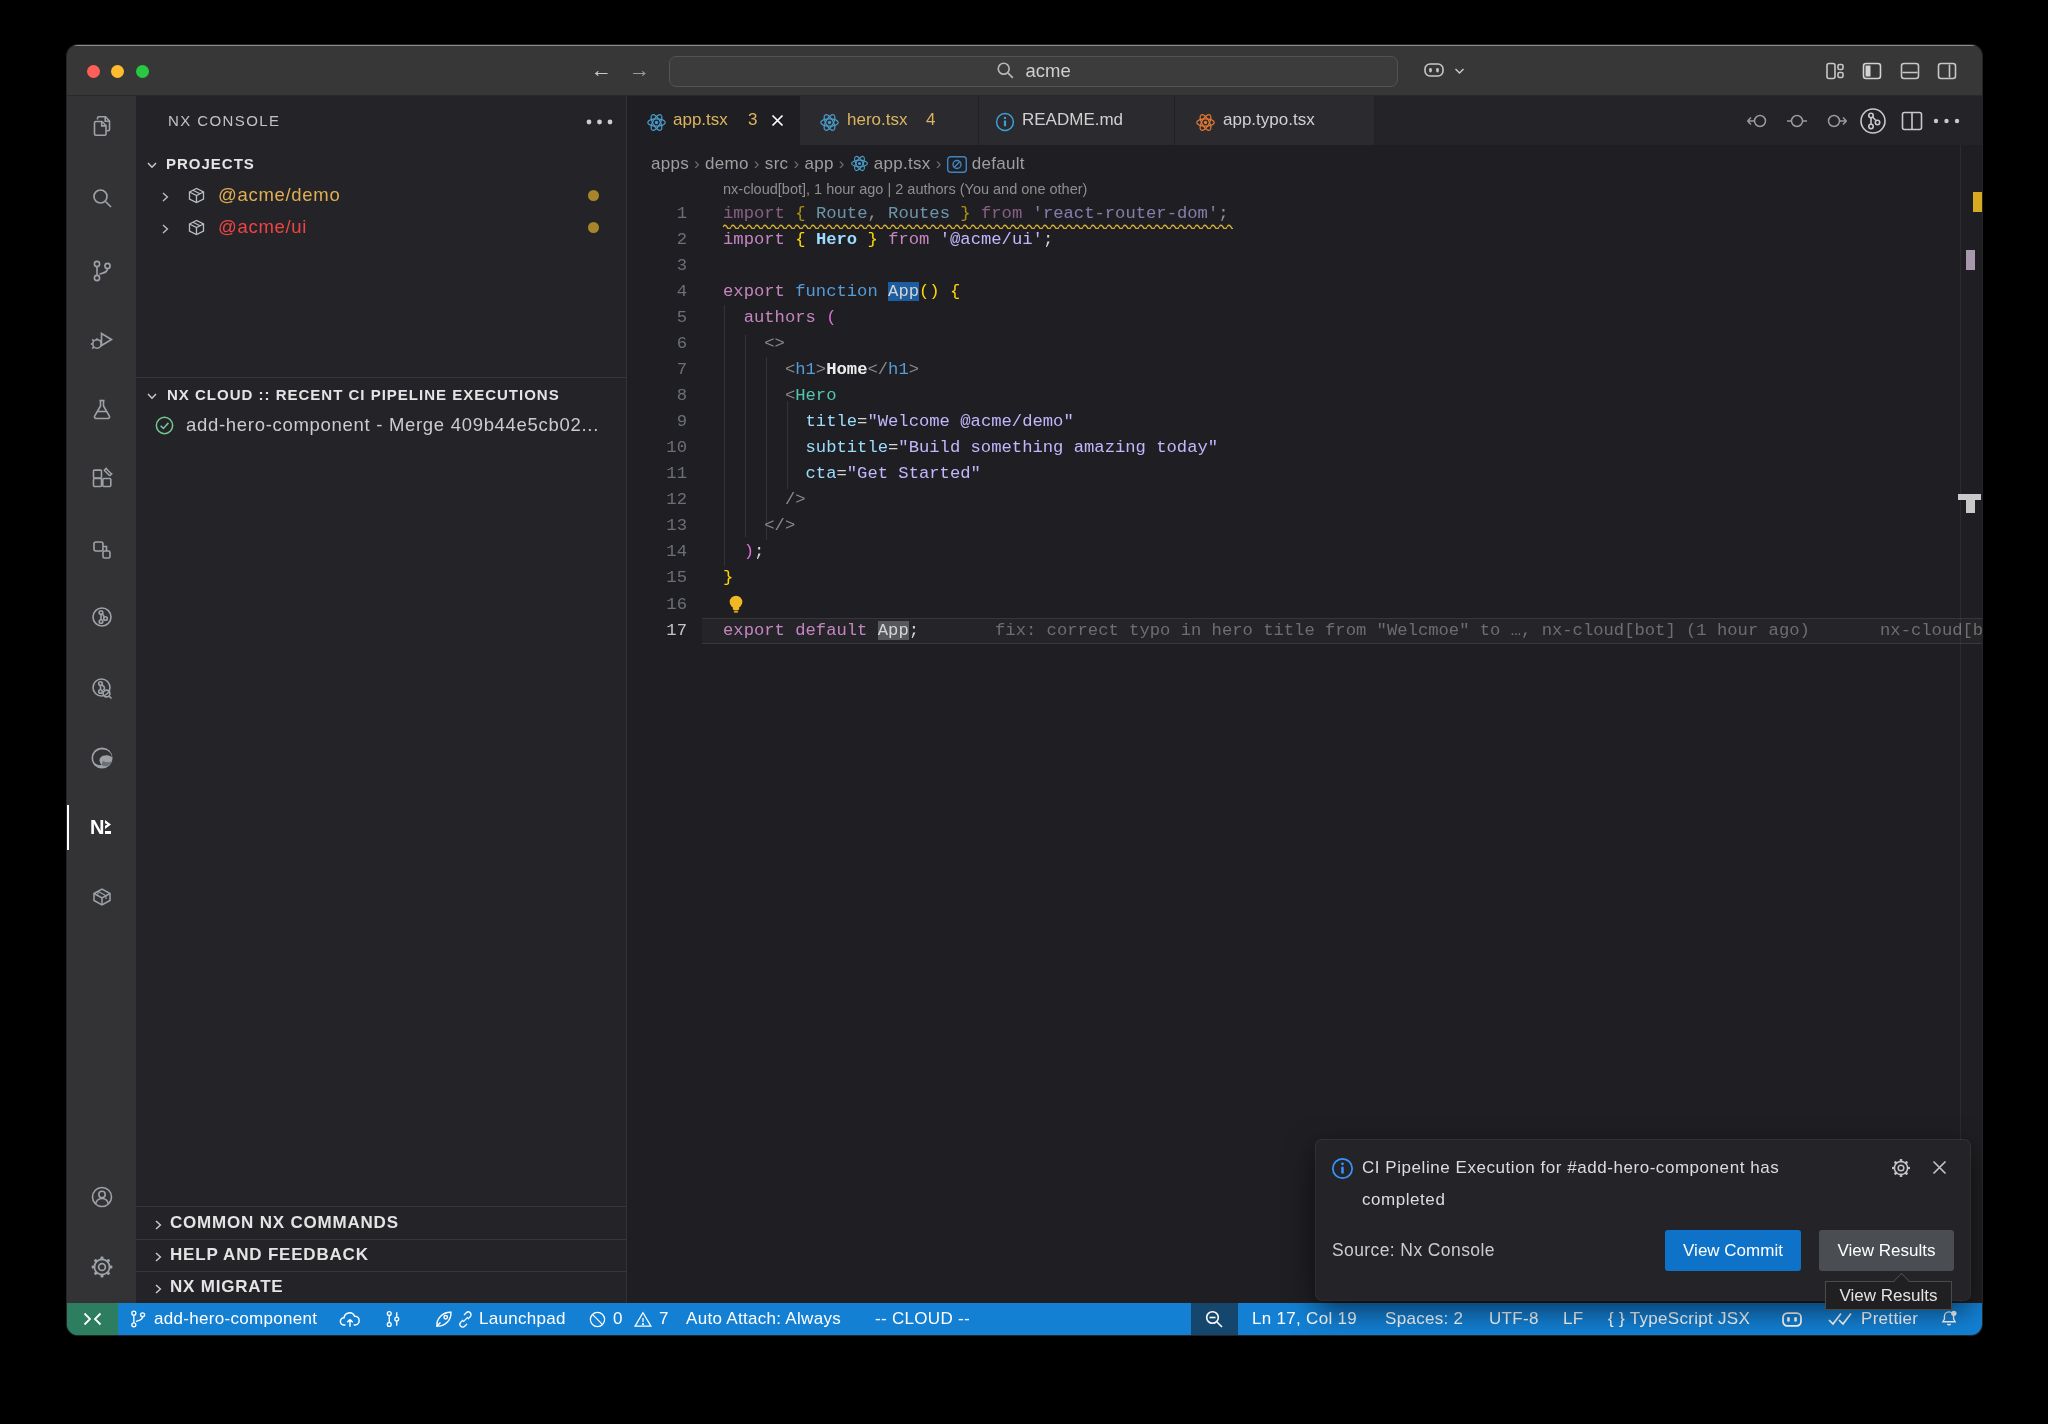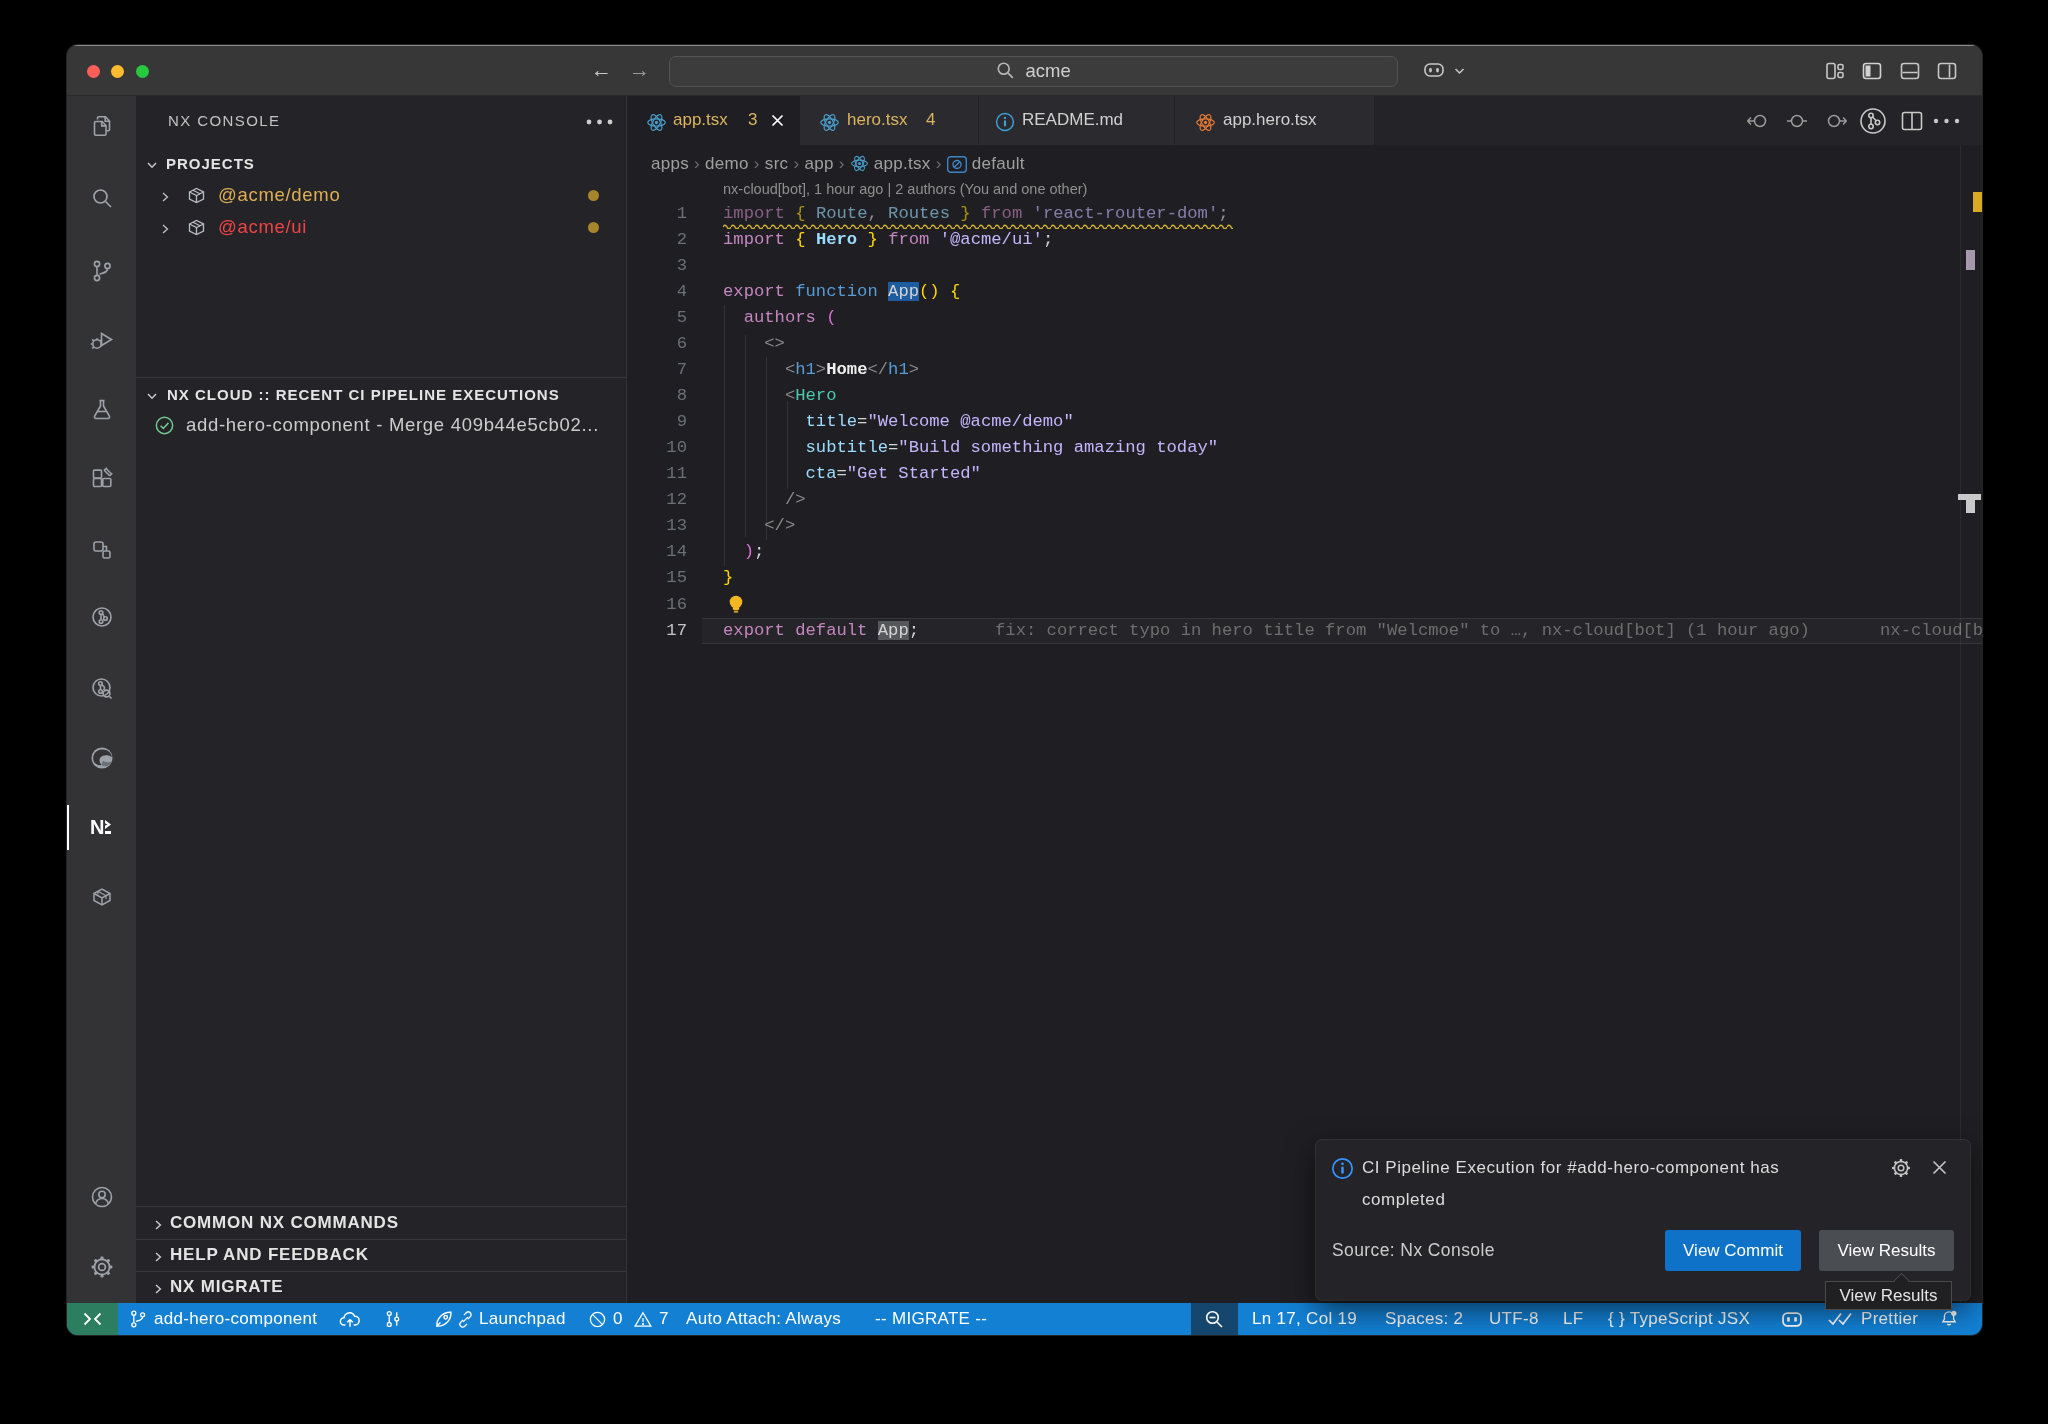--- a/index.html
+++ b/index.html
@@ -297,21 +297,21 @@
       </div>
       <div class="tab" style="left:548px; width:200px; background:#2b2b2f; border-right:1px solid #222226;">
         <svg class="abs" style="left:20px; top:16px;" width="21" height="21" viewBox="0 0 24 24">
             <g fill="none" stroke="#e37933" stroke-width="1.4">
               <ellipse cx="12" cy="12" rx="10" ry="4.2"></ellipse>
               <ellipse cx="12" cy="12" rx="10" ry="4.2" transform="rotate(60 12 12)"></ellipse>
               <ellipse cx="12" cy="12" rx="10" ry="4.2" transform="rotate(120 12 12)"></ellipse>
             </g>
             <circle cx="12" cy="12" r="1.9" fill="#e37933"></circle>
           </svg>
-        <span class="abs" style="left:48px; top:14px; color:#d0d0d0;">app.hero.tsx</span>
+        <span class="abs" style="left:48px; top:14px; color:#d0d0d0;">app.typo.tsx</span>
       </div>
     </div>
 
     <div class="abs" style="left:1118px; top:12px;">
       <svg width="26" height="26" viewBox="0 0 26 26" fill="none" stroke="#9b9b9b" stroke-width="1.5">
           <circle cx="15" cy="13" r="5.5"></circle>
           <path d="M9.5 13 H2.5 M2.5 13 L6 9.5 M2.5 13 L6 16.5"></path>
         </svg>
     </div>
     <div class="abs" style="left:1157px; top:12px;">
@@ -468,21 +468,21 @@
         <path d="M5.5 5.5 L18.5 18.5"></path>
       </svg>
     <div class="sitem" style="left:546px;">0</div>
     <svg class="abs" style="left:566px; top:7px;" width="20" height="19" viewBox="0 0 24 24" fill="none" stroke="#fff" stroke-width="1.6">
         <path d="M12 3.5 L22 20.5 H2 Z"></path>
         <path d="M12 10 V15"></path>
         <circle cx="12" cy="17.8" r="0.6" fill="#fff"></circle>
       </svg>
     <div class="sitem" style="left:592px;">7</div>
     <div class="sitem" style="left:619px;">Auto Attach: Always</div>
-    <div class="sitem" style="left:808px;">-- MIGRATE --</div>
+    <div class="sitem" style="left:808px;">-- CLOUD --</div>
     <div class="abs" style="left:1124px; top:0; width:47px; height:32px; background:#15466d;">
       <svg class="abs" style="left:13px; top:6px;" width="20" height="20" viewBox="0 0 20 20" fill="none" stroke="#fff" stroke-width="1.6">
           <circle cx="8.5" cy="8.5" r="5.8"></circle>
           <line x1="13" y1="13" x2="18" y2="18"></line>
           <line x1="5.5" y1="8.5" x2="11.5" y2="8.5"></line>
         </svg>
     </div>
     <div class="sitem" style="left:1185px;">Ln 17, Col 19</div>
     <div class="sitem" style="left:1318px;">Spaces: 2</div>
     <div class="sitem" style="left:1422px;">UTF-8</div>

